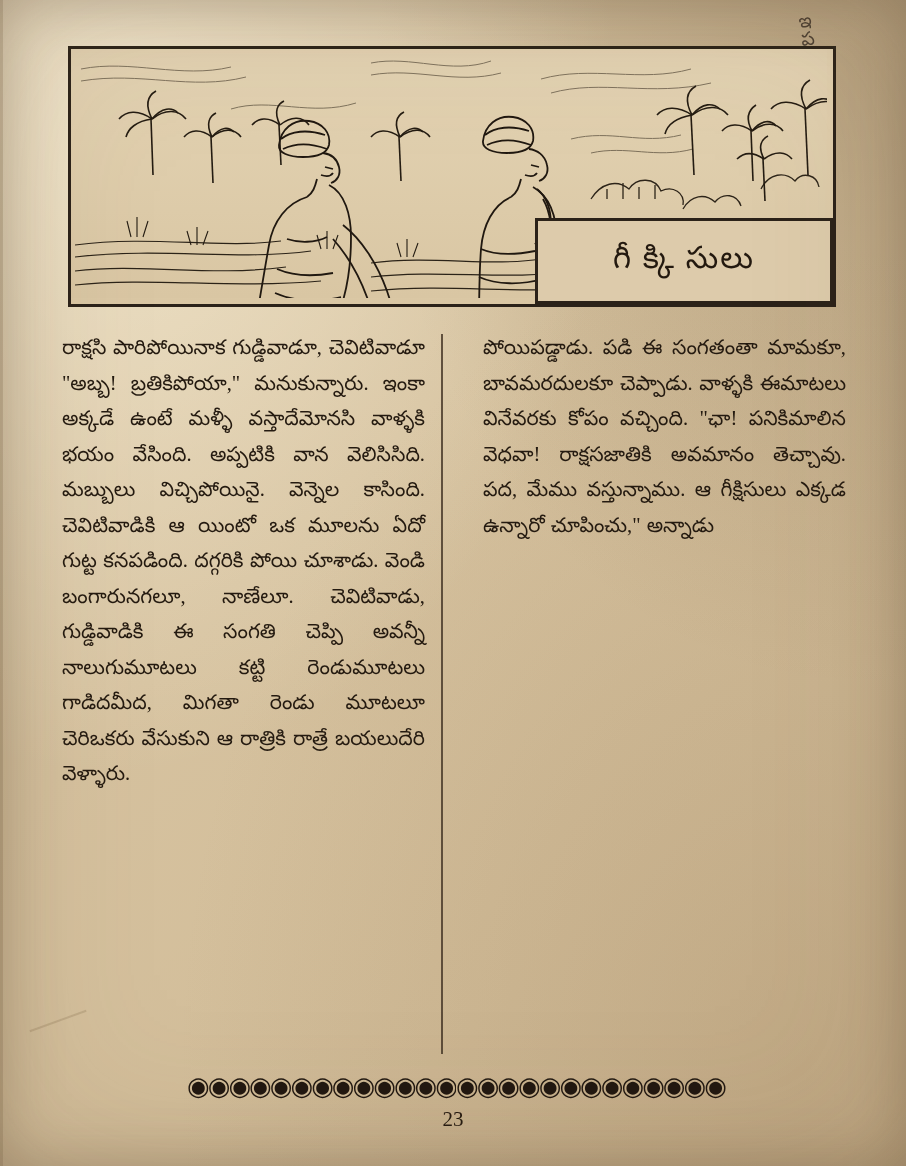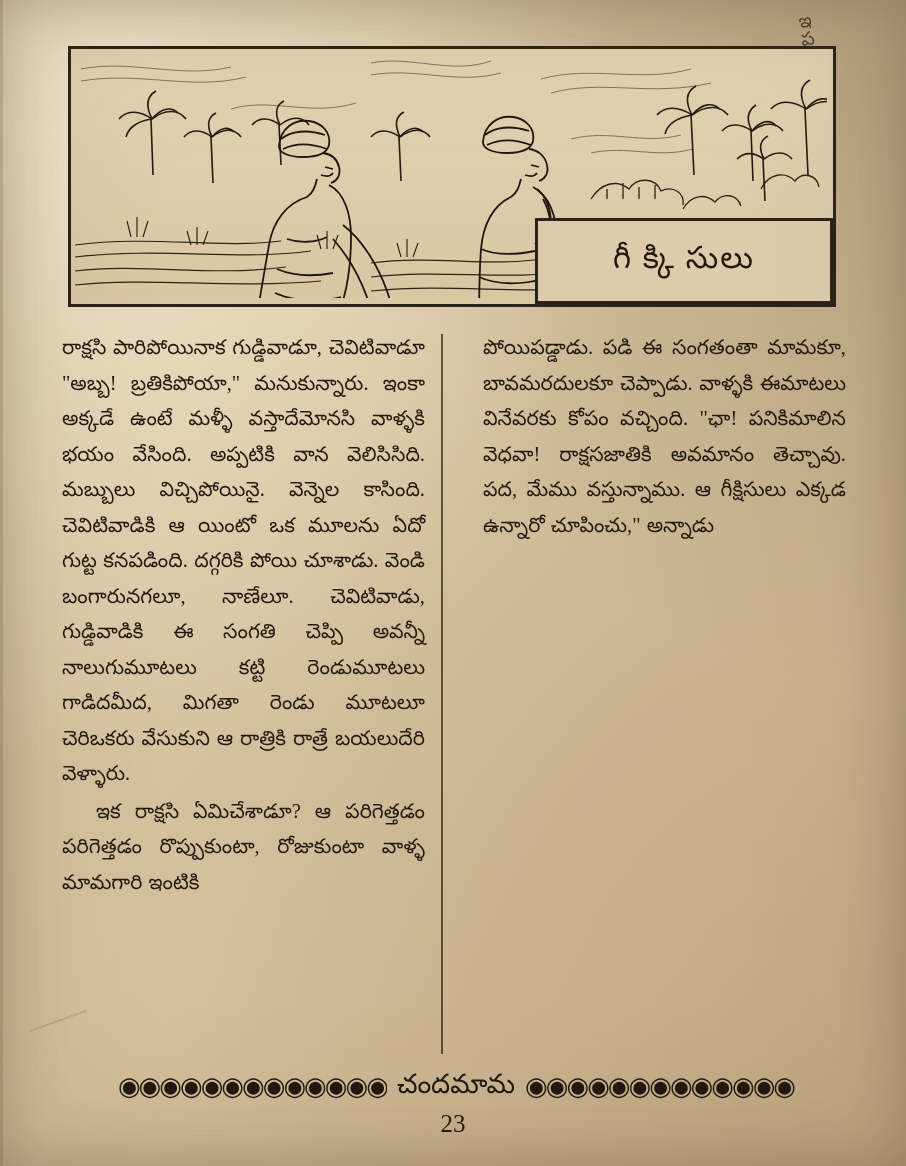--- a/index.html
+++ b/index.html
@@ -142,23 +142,23 @@
   .orn-word {
     font-size: 27px;
     padding: 0 10px;
     white-space: nowrap;
     color: #201710;
   }
   .page-number {
     position: absolute;
     left: 0;
     right: 0;
-    bottom: 28px;
+    bottom: 34px;
     text-align: center;
-    font-size: 25px;
+    font-size: 21px;
     color: #241a10;
   }
 
   
   .crease {
     position: absolute;
     background: rgba(120,96,66,0.22);
     pointer-events: none;
   }
   .crease.c1 { left: 0; top: 0; width: 3px; height: 1166px; }
@@ -347,30 +347,28 @@
     <div class="illus-title-box">
       <span class="illus-title">గీ క్కి సులు</span>
     </div>
   </div>
 
   <div class="divider"></div>
 
   <div class="columns">
     <div class="col left">
       <p class="para">రాక్షసి పారిపోయినాక గుడ్డివాడూ, చెవిటివాడూ "అబ్బ! బ్రతికిపోయా," మనుకున్నారు. ఇంకా అక్కడే ఉంటే మళ్ళీ వస్తాదేమోనసి వాళ్ళకి భయం వేసింది. అప్పటికి వాన వెలిసిసిది. మబ్బులు విచ్చిపోయినై. వెన్నెల కాసింది. చెవిటివాడికి ఆ యింటో ఒక మూలను ఏదో గుట్ట కనపడింది. దగ్గరికి పోయి చూశాడు. వెండి బంగారునగలూ, నాణేలూ. చెవిటివాడు, గుడ్డివాడికి ఈ సంగతి చెప్పి అవన్నీ నాలుగుమూటలు కట్టి రెండుమూటలు గాడిదమీద, మిగతా రెండు మూటలూ చెరిఒకరు వేసుకుని ఆ రాత్రికి రాత్రే బయలుదేరి వెళ్ళారు.</p>
-      <p class="para indent">ఇక రాక్షసి ఏమిచేశాడూ? ఆ పరిగెత్తడం పరిగెత్తడం రొప్పుకుంటా, రోజుకుంటా వాళ్ళ మామగారి ఇంటికి</p>
     </div>
     <div class="col right">
       <p class="para">పోయిపడ్డాడు. పడి ఈ సంగతంతా మామకూ, బావమరదులకూ చెప్పాడు. వాళ్ళకి ఈమాటలు వినేవరకు కోపం వచ్చింది. "ఛా! పనికిమాలిన వెధవా! రాక్షసజాతికి అవమానం తెచ్చావు. పద, మేము వస్తున్నాము. ఆ గీక్షిసులు ఎక్కడ ఉన్నారో చూపించు," అన్నాడు</p>
     </div>
   </div>
 
   <div class="ornament">
     <span class="orn-left">◉◉◉◉◉◉◉◉◉◉◉◉◉</span>
-    <span class="orn-word">చందమామ</span>
     <span class="orn-right">◉◉◉◉◉◉◉◉◉◉◉◉◉</span>
   </div>
 
   <div class="page-number">23</div>
 
   <div class="crease c1"></div>
   <div class="crease c2"></div>
   <div class="edge-shade"></div>
 </div>
 

